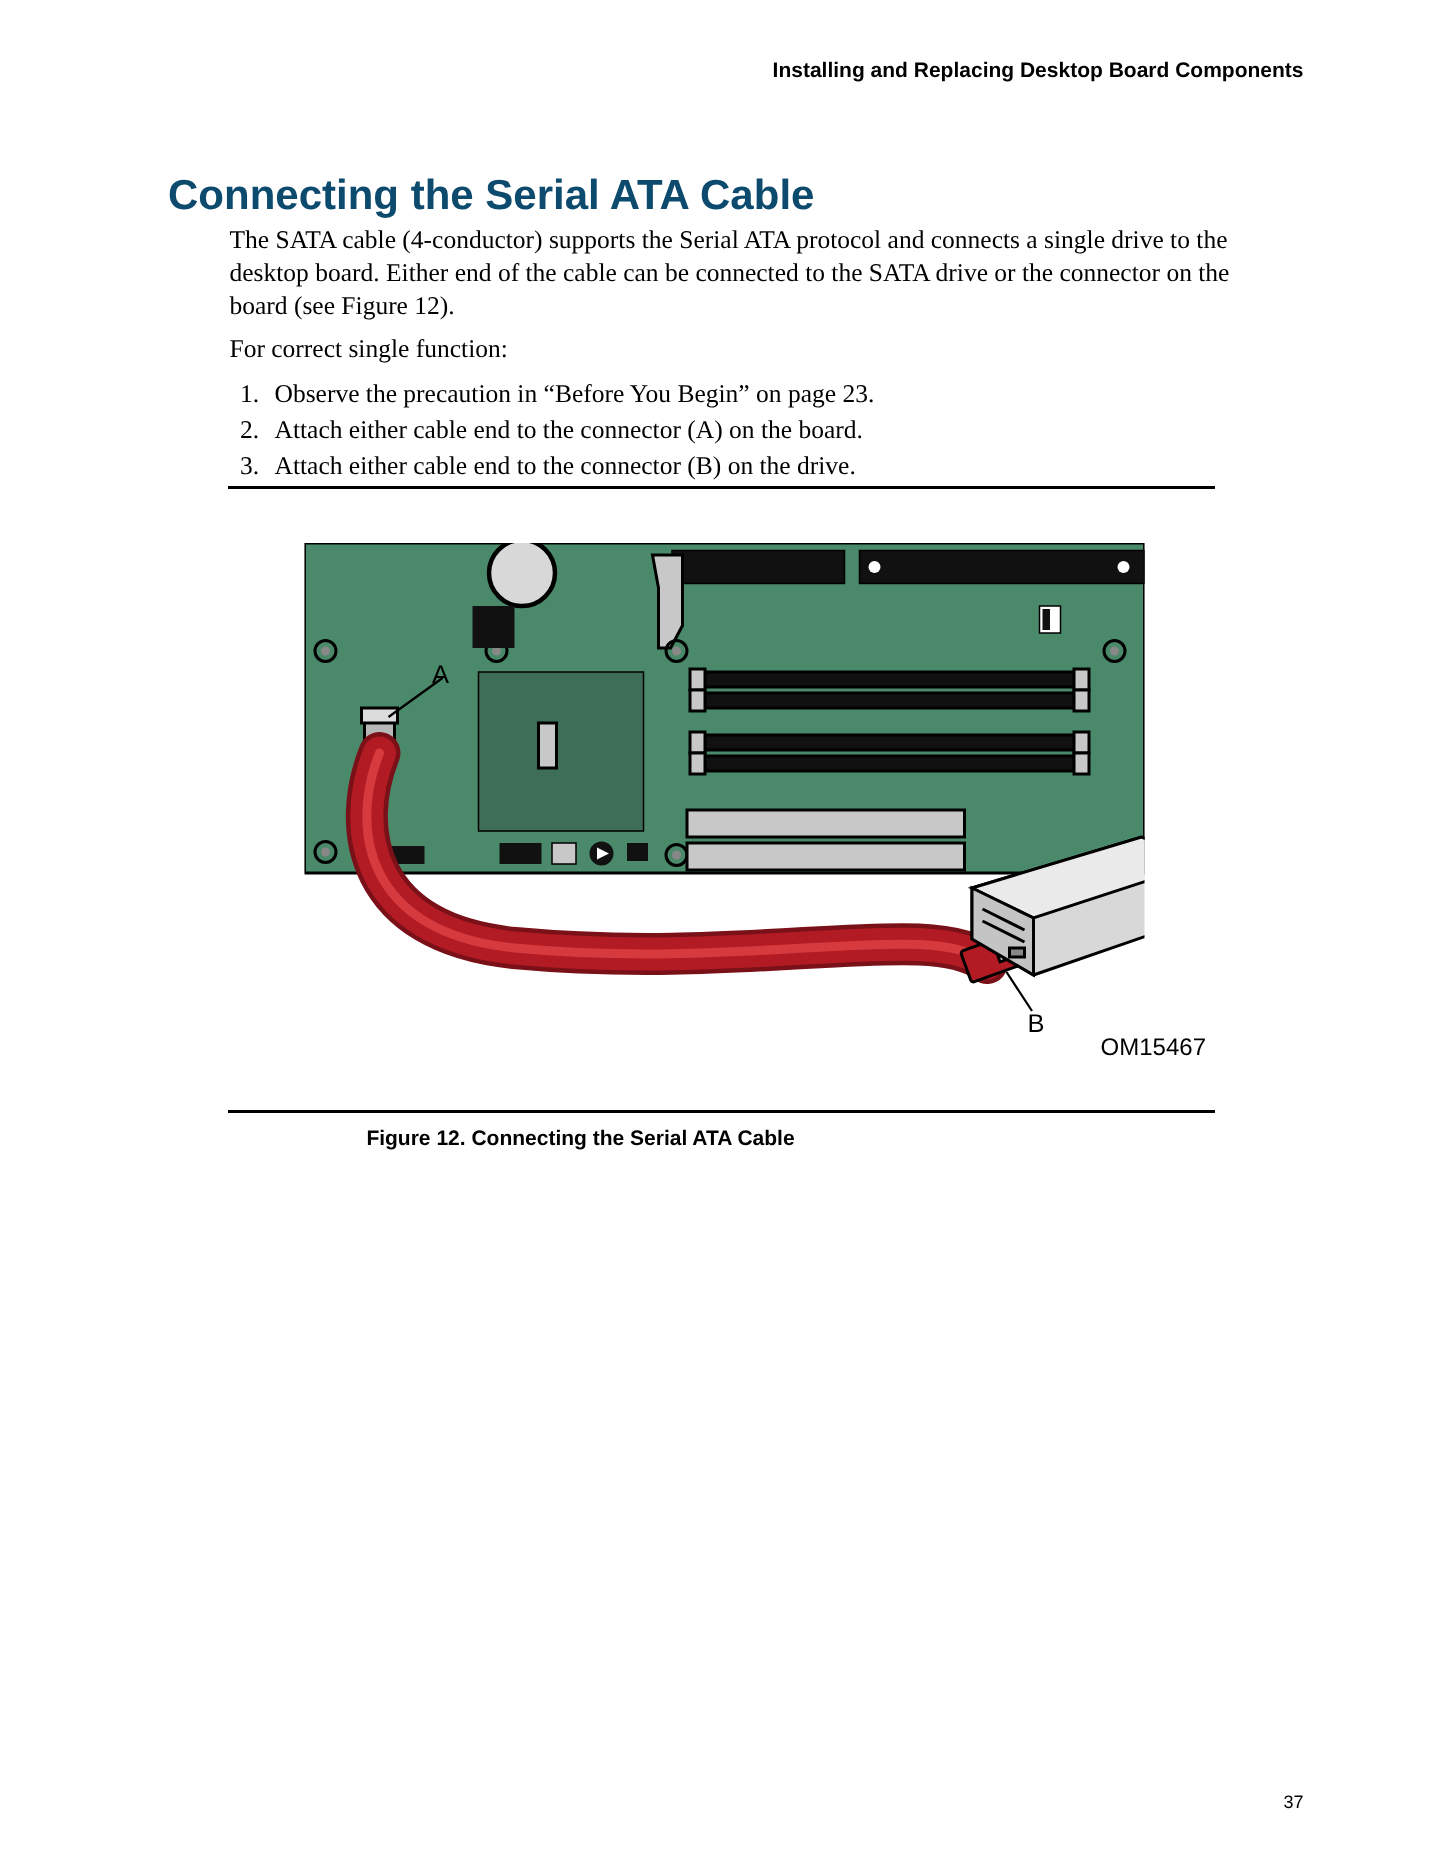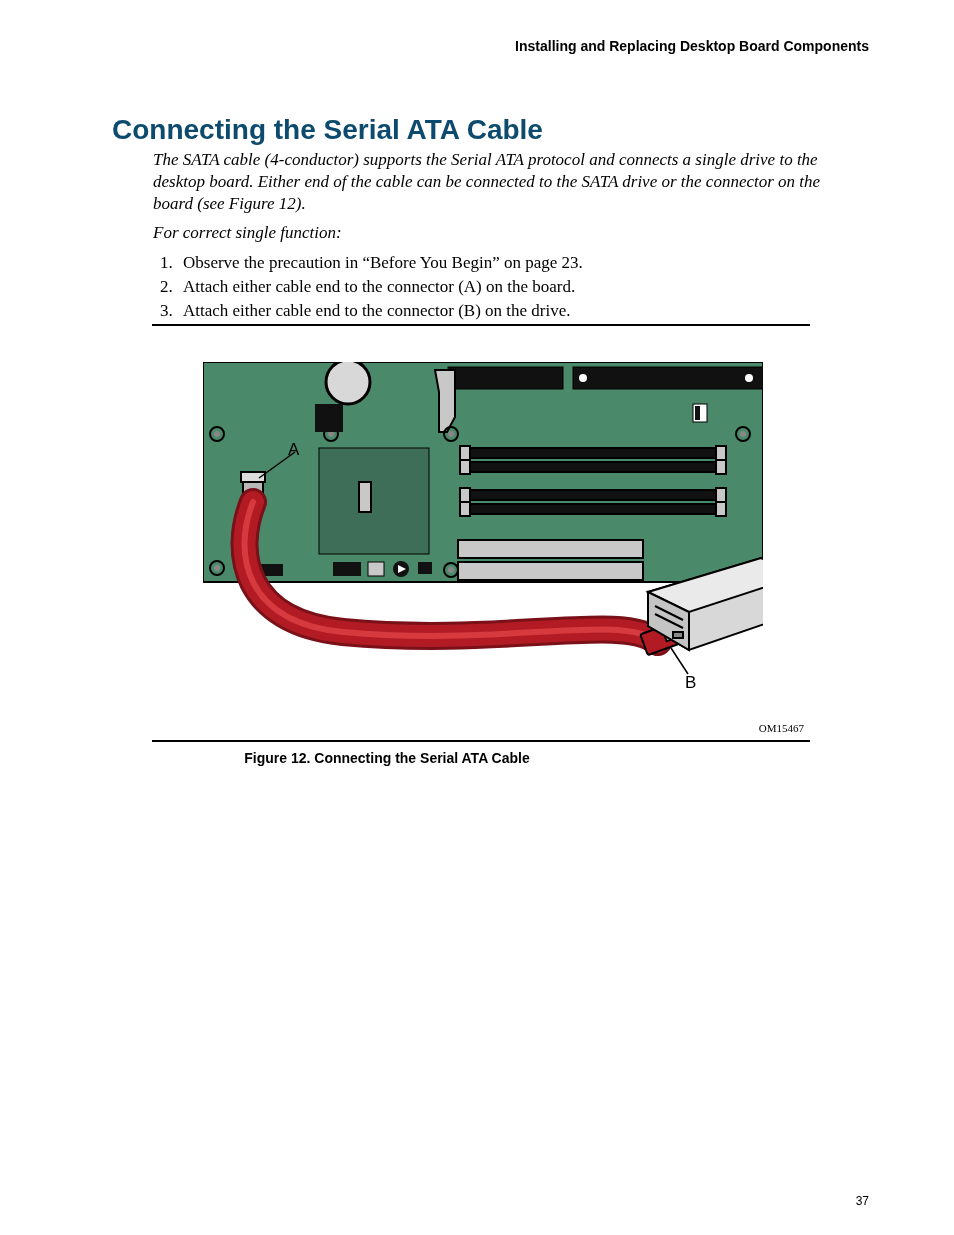--- a/index.html
+++ b/index.html
@@ -1,27 +1,27 @@
 <!DOCTYPE html>
 <html><head>
 <meta charset="utf-8">
 <style>
   * { box-sizing: border-box; margin: 0; padding: 0; }
   html, body { width: 954px; height: 1235px; background: #fff; font-family: "Times New Roman", Times, serif; color: #000; }
   .page { position: relative; width: 954px; height: 1235px; }
   .running-head { position: absolute; top: 38px; right: 85px; font-family: Arial, Helvetica, sans-serif; font-weight: bold; font-size: 14px; }
   .heading { position: absolute; top: 114px; left: 112px; font-family: Arial, Helvetica, sans-serif; font-weight: bold; font-size: 28px; color: #0c4a6e; }
   .body-block { position: absolute; top: 149px; left: 153px; width: 700px; font-size: 17px; line-height: 1.28; }
-  .body-block p { margin-bottom: 8px; font-style: italic; }
+  .body-block p { margin-bottom: 8px; }
   .body-block ol { margin-left: 24px; margin-top: 2px; }
   .body-block ol li { padding-left: 6px; margin-bottom: 2px; }
   .rule-top { position: absolute; top: 324px; left: 152px; width: 658px; height: 0; border-top: 2px solid #000; }
   .rule-bot { position: absolute; top: 740px; left: 152px; width: 658px; height: 0; border-top: 2px solid #000; }
   .fig-caption { position: absolute; top: 750px; left: 0; width: 774px; text-align: center; font-family: Arial, Helvetica, sans-serif; font-weight: bold; font-size: 14px; }
-  .fig-code { position: absolute; top: 722px; right: 150px; font-family: Liberation Serif, serif; font-size: 11px; }
+  .fig-code { position: absolute; top: 690px; right: 150px; font-family: Liberation Sans, sans-serif; font-size: 16px; }
   .page-num { position: absolute; bottom: 27px; right: 85px; font-family: Liberation Sans, sans-serif; font-size: 12px; }
   .figure { position: absolute; top: 362px; left: 203px; width: 560px; height: 360px; }
   .figure svg { width: 100%; height: 100%; display: block; }
   .label-a { position: absolute; top: 440px; left: 288px; font-family: Arial, Helvetica, sans-serif; font-size: 17px; }
   .label-b { position: absolute; top: 673px; left: 685px; font-family: Arial, Helvetica, sans-serif; font-size: 17px; }
 </style>
 </head>
 <body>
 
 <div class="page">

